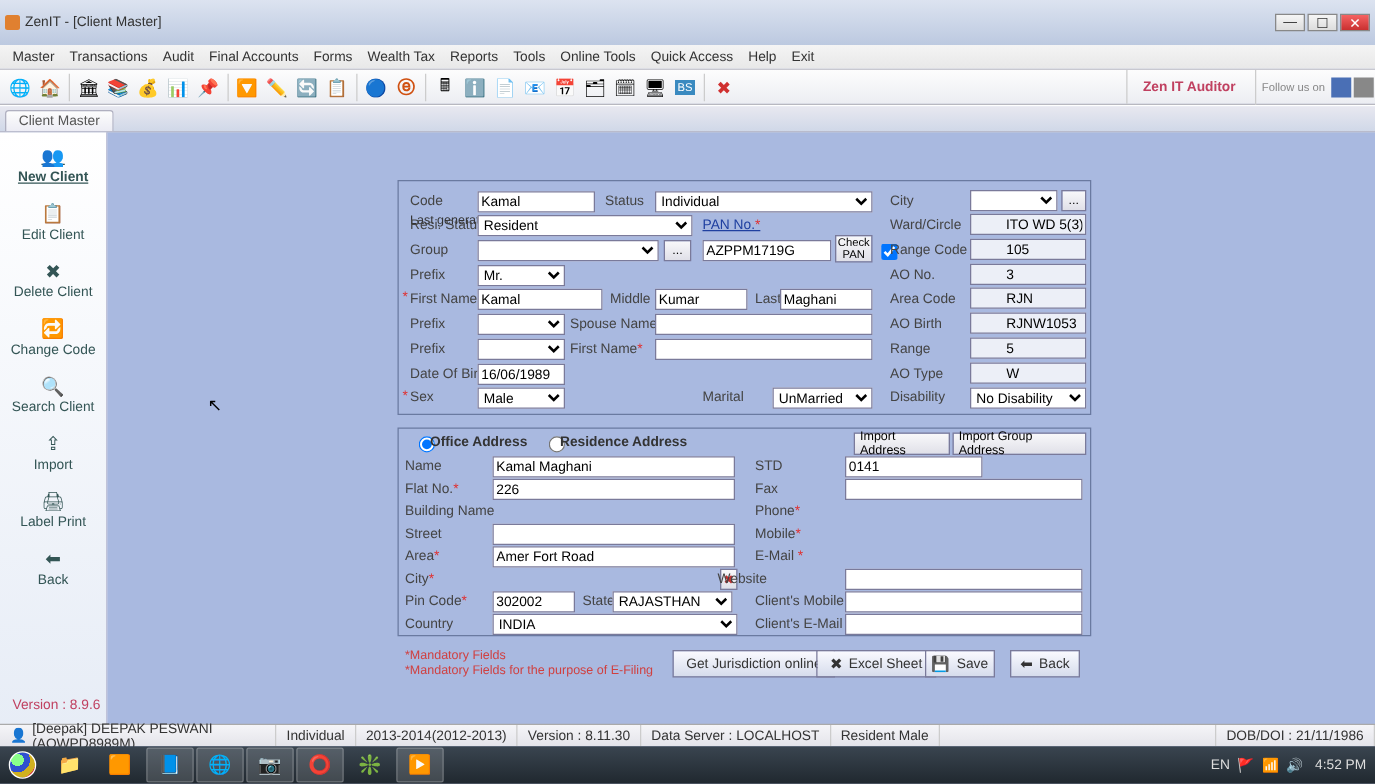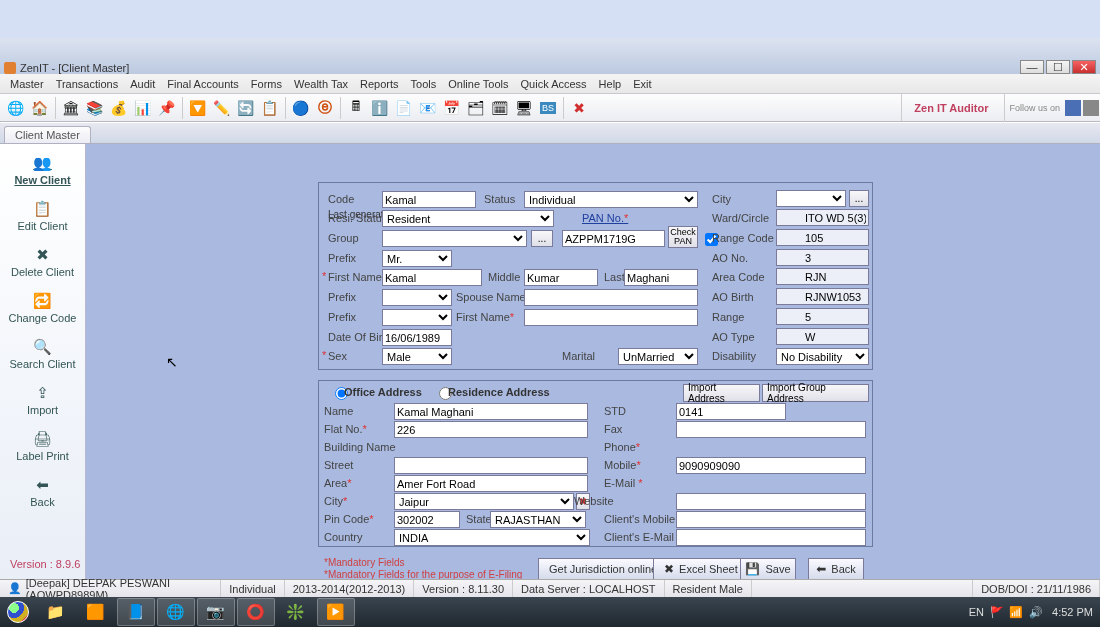--- a/index.html
+++ b/index.html
@@ -1,20 +1,20 @@
 <!DOCTYPE html>
 <html><head>
 <meta charset="utf-8">
 <style>
   * { box-sizing: border-box; font-family: Tahoma, Arial, sans-serif; font-size: 11px; }
   html, body { margin:0; padding:0; width:1100px; height:627px; overflow:hidden; }
   body { background:#d6e0f5; }
 
   
-  .titlebar { background:linear-gradient(#dce3f0,#bcc9e0); height:36px; display:flex; align-items:flex-end; padding:0 4px; color:#333;margin-top:38px; }
+  .titlebar { background:linear-gradient(#dce3f0,#bcc9e0); height:36px; display:flex; align-items:center; padding:0 4px; color:#333; }
   .titlebar .logo { width:12px; height:12px; background:#e08030; border-radius:2px; margin-right:4px; }
   .titlebar .spacer { flex:1; }
   .titlebar .win-btn { width:24px; height:14px; margin-left:2px; display:flex; align-items:center; justify-content:center; border:1px solid #888; background:linear-gradient(#f5f5f5,#ddd); }
   .titlebar .win-btn.close { background:linear-gradient(#f56262,#c93030); color:#fff; }
 
   
   .menubar { background:linear-gradient(#f4f4f4,#e8e8e8); height:20px; display:flex; align-items:center; padding:0 4px; border-bottom:1px solid #c8c8d0; }
   .menubar span { padding:0 6px; color:#333; }
 
   
@@ -212,21 +212,21 @@
     <span class="abs field-label" style="left:242px;top:49px;">Code</span>
     <input class="abs txt" style="left: 296px; top: 47px; width: 94px;" value="Kamal">
     <span class="abs field-label" style="left:398px;top:49px;">Status</span>
     <select class="abs sel" style="left:438px;top:47px;width:174px;"><option>Individual</option></select>
     <span class="abs field-label" style="left:626px;top:49px;">City</span>
     <select class="abs sel" style="left:690px;top:46px;width:70px;"><option></option></select>
     <div class="abs btn-small" style="left:763px;top:46px;width:20px;">...</div>
 
     <span class="abs field-label" style="left:242px;top:68px;">Resi. Status</span>
     <select class="abs sel" style="left:296px;top:66px;width:172px;"><option>Resident</option></select>
-    <span class="abs field-label" style="left:496px;top:68px;text-decoration:underline;color:#2040a0;"><span>PAN No.</span><span class="mand-star">*</span></span>
+    <span class="abs field-label" style="left:476px;top:68px;text-decoration:underline;color:#2040a0;"><span>PAN No.</span><span class="mand-star">*</span></span>
     <span class="abs field-label" style="left:626px;top:68px;">Ward/Circle</span>
     <input class="abs txt ro" style="left: 690px; top: 65px; width: 93px;" value="ITO WD 5(3), JPR">
 
     <span class="abs field-label" style="left:242px;top:88px;">Group</span>
     <select class="abs sel" style="left:296px;top:86px;width:145px;"><option></option></select>
     <div class="abs btn-small" style="left:445px;top:86px;width:22px;">...</div>
     <input class="abs txt" style="left: 476px; top: 86px; width: 103px;" value="AZPPM1719G">
     <div class="abs btn-small" style="left:582px;top:82px;width:30px;height:22px;font-size:9px;line-height:9px;text-align:center;">Check PAN</div>
     <input type="checkbox" class="abs" style="left: 615px; top: 86px;" checked="">
     <span class="abs field-label" style="left:626px;top:88px;">Range Code</span>
@@ -292,28 +292,26 @@
     <input class="abs txt" style="left: 308px; top: 277px; width: 194px;" value="226">
     <span class="abs field-label" style="left:518px;top:279px;">Fax</span>
     <input class="abs txt" style="left: 590px; top: 277px; width: 190px;" value="">
 
     <span class="abs field-label" style="left:238px;top:297px;">Building Name</span>
     <span class="abs field-label" style="left:518px;top:297px;"><span>Phone</span><span class="mand-star">*</span></span>
 
     <span class="abs field-label" style="left:238px;top:315px;">Street</span>
     <input class="abs txt" style="left: 308px; top: 313px; width: 194px;" value="">
     <span class="abs field-label" style="left:518px;top:315px;"><span>Mobile</span><span class="mand-star">*</span></span>
-    <input class="abs txt" style="left: 590px; top: 313px; width: 190px;" value="9090909090">
 
     <span class="abs field-label" style="left:238px;top:333px;"><span>Area</span><span class="mand-star">*</span></span>
     <input class="abs txt" style="left: 308px; top: 331px; width: 194px;" value="Amer Fort Road">
     <span class="abs field-label" style="left:518px;top:333px;"><span>E-Mail</span> <span class="mand-star">*</span></span>
 
     <span class="abs field-label" style="left:238px;top:351px;"><span>City</span><span class="mand-star">*</span></span>
-    <select class="abs sel" style="left:308px;top:349px;width:180px;"><option>Jaipur</option></select>
     <div class="abs btn-small" style="left:490px;top:349px;width:14px;color:#c03030;">✖</div>
     <span class="abs field-label" style="left:488px;top:351px;">Website</span>
     <input class="abs txt" style="left: 590px; top: 349px; width: 190px;" value="">
 
     <span class="abs field-label" style="left:238px;top:369px;"><span>Pin Code</span><span class="mand-star">*</span></span>
     <input class="abs txt" style="left: 308px; top: 367px; width: 66px;" value="302002">
     <span class="abs field-label" style="left:380px;top:369px;"><span>State</span><span class="mand-star">*</span></span>
     <select class="abs sel" style="left:404px;top:367px;width:96px;"><option>RAJASTHAN</option></select>
     <span class="abs field-label" style="left:518px;top:369px;">Client's Mobile</span>
     <input class="abs txt" style="left: 590px; top: 367px; width: 190px;" value="">

